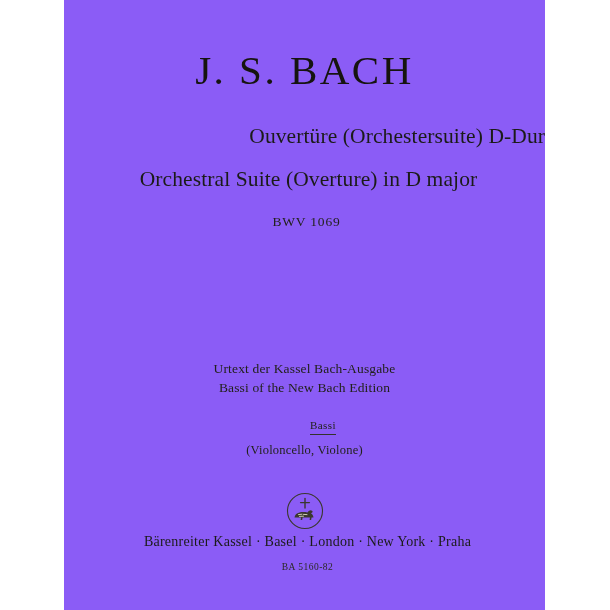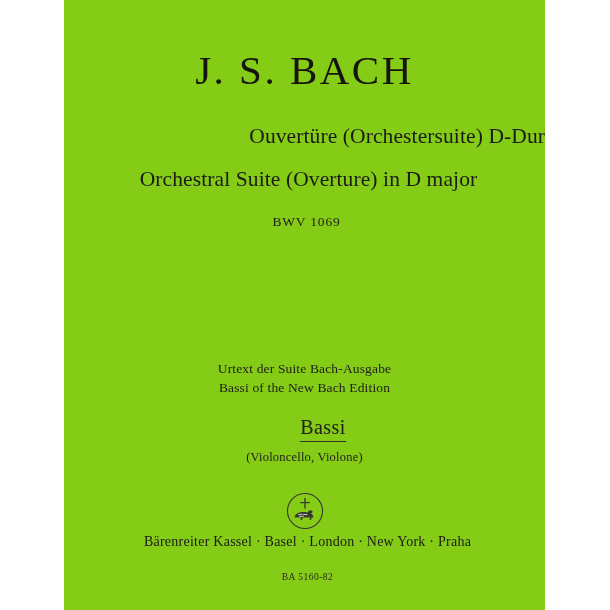--- a/index.html
+++ b/index.html
@@ -12,21 +12,21 @@
     height: 610px;
     overflow: hidden;
     font-family: "Liberation Serif", "DejaVu Serif", serif;
   }
   #cover-page {
     position: absolute;
     left: 64px;
     top: 0;
     width: 481px;
     height: 610px;
-    background: #84cc16;
+    background: #8b5cf6;
     box-sizing: border-box;
     color: #1b1b18;
   }
   .centered { text-align: center; }
 
   #composer-name {
     position: absolute;
     left: 0;
     right: 0;
     top: 50px;
@@ -79,21 +79,21 @@
   }
 
   #instrument-block {
     position: absolute;
     left: 0;
     right: 0;
     top: 415px;
     color: #22211c;
   }
   #instrument-main {
-    font-size: 20px;
+    font-size: 11px;
     letter-spacing: 0.4px;
     display: inline-block;
     border-bottom: 1px solid #33322b;
     padding-bottom: 1px;
     line-height: 1.25;
     margin-left: 37px;
   }
   #instrument-detail {
     font-size: 12.5px;
     margin-top: 8px;
@@ -116,40 +116,40 @@
     top: 534px;
     color: #1b1b18;
     padding-left: 6px;
   }
   #publisher-cities {
     font-size: 14px;
     letter-spacing: 0.25px;
   }
   #plate-number {
     font-size: 9.5px;
-    margin-top: 22px;
+    margin-top: 12px;
     letter-spacing: 0.5px;
     color: #2a2923;
   }
 </style>
 </head>
 <body>
 
 <div id="cover-page">
 
   <div id="composer-name" class="centered">J. S. BACH</div>
 
   <div id="title-german" class="centered">Ouvertüre (Orchestersuite) D-Dur</div>
 
   <div id="title-english" class="centered">Orchestral Suite (Overture) in D major</div>
 
   <div id="catalogue-number" class="centered">BWV 1069</div>
 
   <div id="urtext-block" class="centered">
-    <div>Urtext der Suite Bach-Ausgabe</div>
+    <div>Urtext der Kassel Bach-Ausgabe</div>
     <div>Bassi of the New Bach Edition</div>
   </div>
 
   <div id="instrument-block" class="centered">
     <div><span id="instrument-main">Bassi</span></div>
     <div id="instrument-detail">(Violoncello, Violone)</div>
   </div>
 
   <div id="publisher-logo">
     <svg viewBox="0 0 44 44" width="44" height="44" aria-hidden="true">

